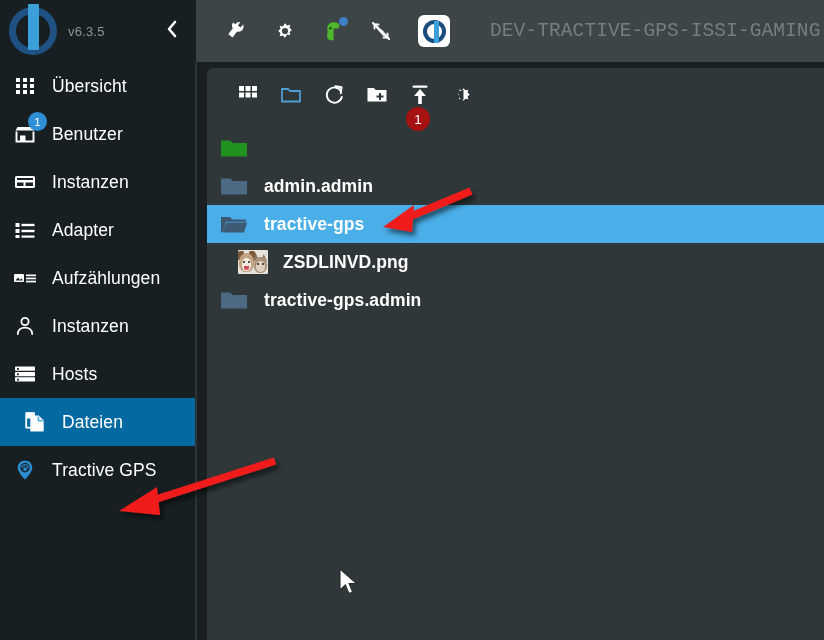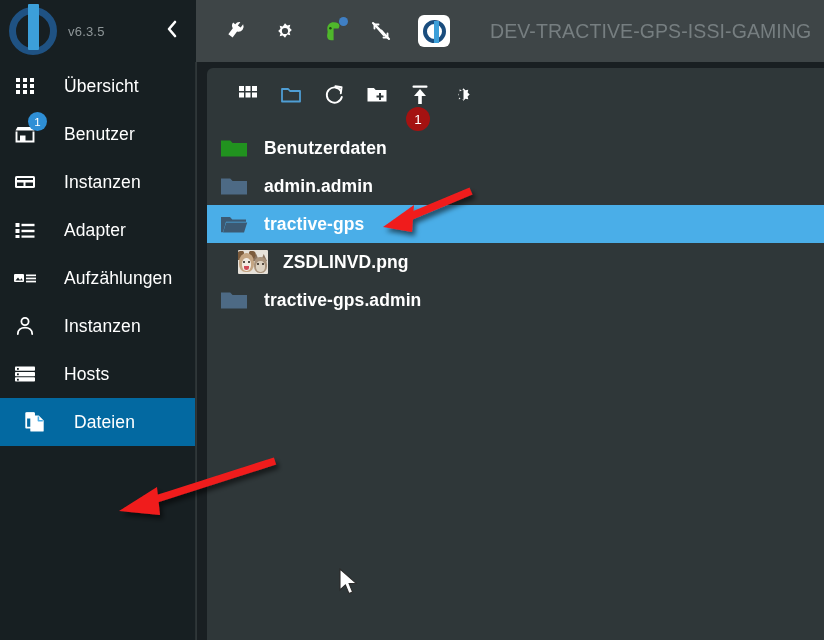--- a/index.html
+++ b/index.html
@@ -74,20 +74,21 @@
     font-weight: 700;
     font-family: "DejaVu Sans", sans-serif;
   }
 
   .header-tools {
     display: flex;
     align-items: center;
     height: 62px;
     padding-left: 28px;
     gap: 22px;
+    font-family: Liberation Mono, monospace;
   }
   .hicon {
     width: 26px; height: 26px;
     position: relative;
     cursor: pointer;
     color: #fff;
     display: flex; align-items: center; justify-content: center;
   }
   .hicon svg { display: block; }
   .blue-dot {
@@ -135,21 +136,21 @@
     background: #171f22;
     border-right: 1px solid #2b3234;
     z-index: 4;
     overflow: hidden;
   }
   .nav-item {
     height: 48px;
     display: flex;
     align-items: center;
     padding-left: 12px;
-    gap: 26px;
+    gap: 14px;
     cursor: pointer;
     position: relative;
   }
   .nav-item.selected { background: #0369a1; padding-left: 22px; }
   .nav-label {
     color: #ffffff;
     font-size: 17.5px;
     white-space: nowrap;
     letter-spacing: .1px;
   }
@@ -510,20 +511,34 @@
         <svg width="24" height="24" viewBox="0 0 24 24" fill="none" stroke="#ffffff" stroke-width="1.8" stroke-linejoin="round">
           <path d="M4 3.5 h7 v4 h-7 z" fill="#ffffff"></path>
           <path d="M3.2 3.2 h7.6 v14.4 h-7.6 z"></path>
           <path d="M8.2 6.4 h7.2 l4.4 4.4 v9.9 h-11.6 z" fill="#ffffff" stroke="#ffffff"></path>
           <path d="M15.4 6.4 v4.4 h4.4" fill="none" stroke="#4aaee8" stroke-width="1.6"></path>
         </svg>
       </span>
       <span class="nav-label">Dateien</span>
     </div>
 
+    <div class="nav-item">
+      <span class="nav-ico">
+        <svg width="24" height="24" viewBox="0 0 24 24">
+          <path d="M12 2.4 c-4.1 0-7.3 3.2-7.3 7.2 0 5.1 7.3 12 7.3 12 s7.3-6.9 7.3-12 c0-4-3.2-7.2-7.3-7.2z" fill="#2b8fd4"></path>
+          <circle cx="12" cy="9.6" r="4.8" fill="#1d2a31"></circle>
+          <circle cx="12" cy="11.1" r="1.9" fill="#2b8fd4"></circle>
+          <circle cx="9.3" cy="8.4" r="1.05" fill="#2b8fd4"></circle>
+          <circle cx="11.3" cy="6.8" r="1.05" fill="#2b8fd4"></circle>
+          <circle cx="13.6" cy="7.3" r="1.05" fill="#2b8fd4"></circle>
+          <circle cx="14.9" cy="9.2" r="1.05" fill="#2b8fd4"></circle>
+        </svg>
+      </span>
+      <span class="nav-label">Tractive GPS</span>
+    </div>
   </div>
 
   <div class="main-outer">
     <div class="file-panel">
 
       <div class="file-toolbar">
 
         <div class="ficon">
           <svg width="20" height="20" viewBox="0 0 20 20" fill="#ffffff">
             <rect x="1" y="2" width="5" height="5"></rect>
@@ -574,21 +589,20 @@
       </div>
 
       <div class="file-list">
 
         <div class="file-row">
           <span class="file-ico">
             <svg width="28" height="22" viewBox="0 0 28 22">
               <path d="M1 3.5 h9.2 l2.4 2.6 h14.4 v13.4 h-26 z" fill="#21921f"></path>
             </svg>
           </span>
-          <span class="file-name">Benutzerdaten</span>
         </div>
 
         <div class="file-row">
           <span class="file-ico">
             <svg width="28" height="22" viewBox="0 0 28 22">
               <path d="M1 3.5 h9.2 l2.4 2.6 h14.4 v13.4 h-26 z" fill="#4d6a85"></path>
             </svg>
           </span>
           <span class="file-name">admin.admin</span>
         </div>

